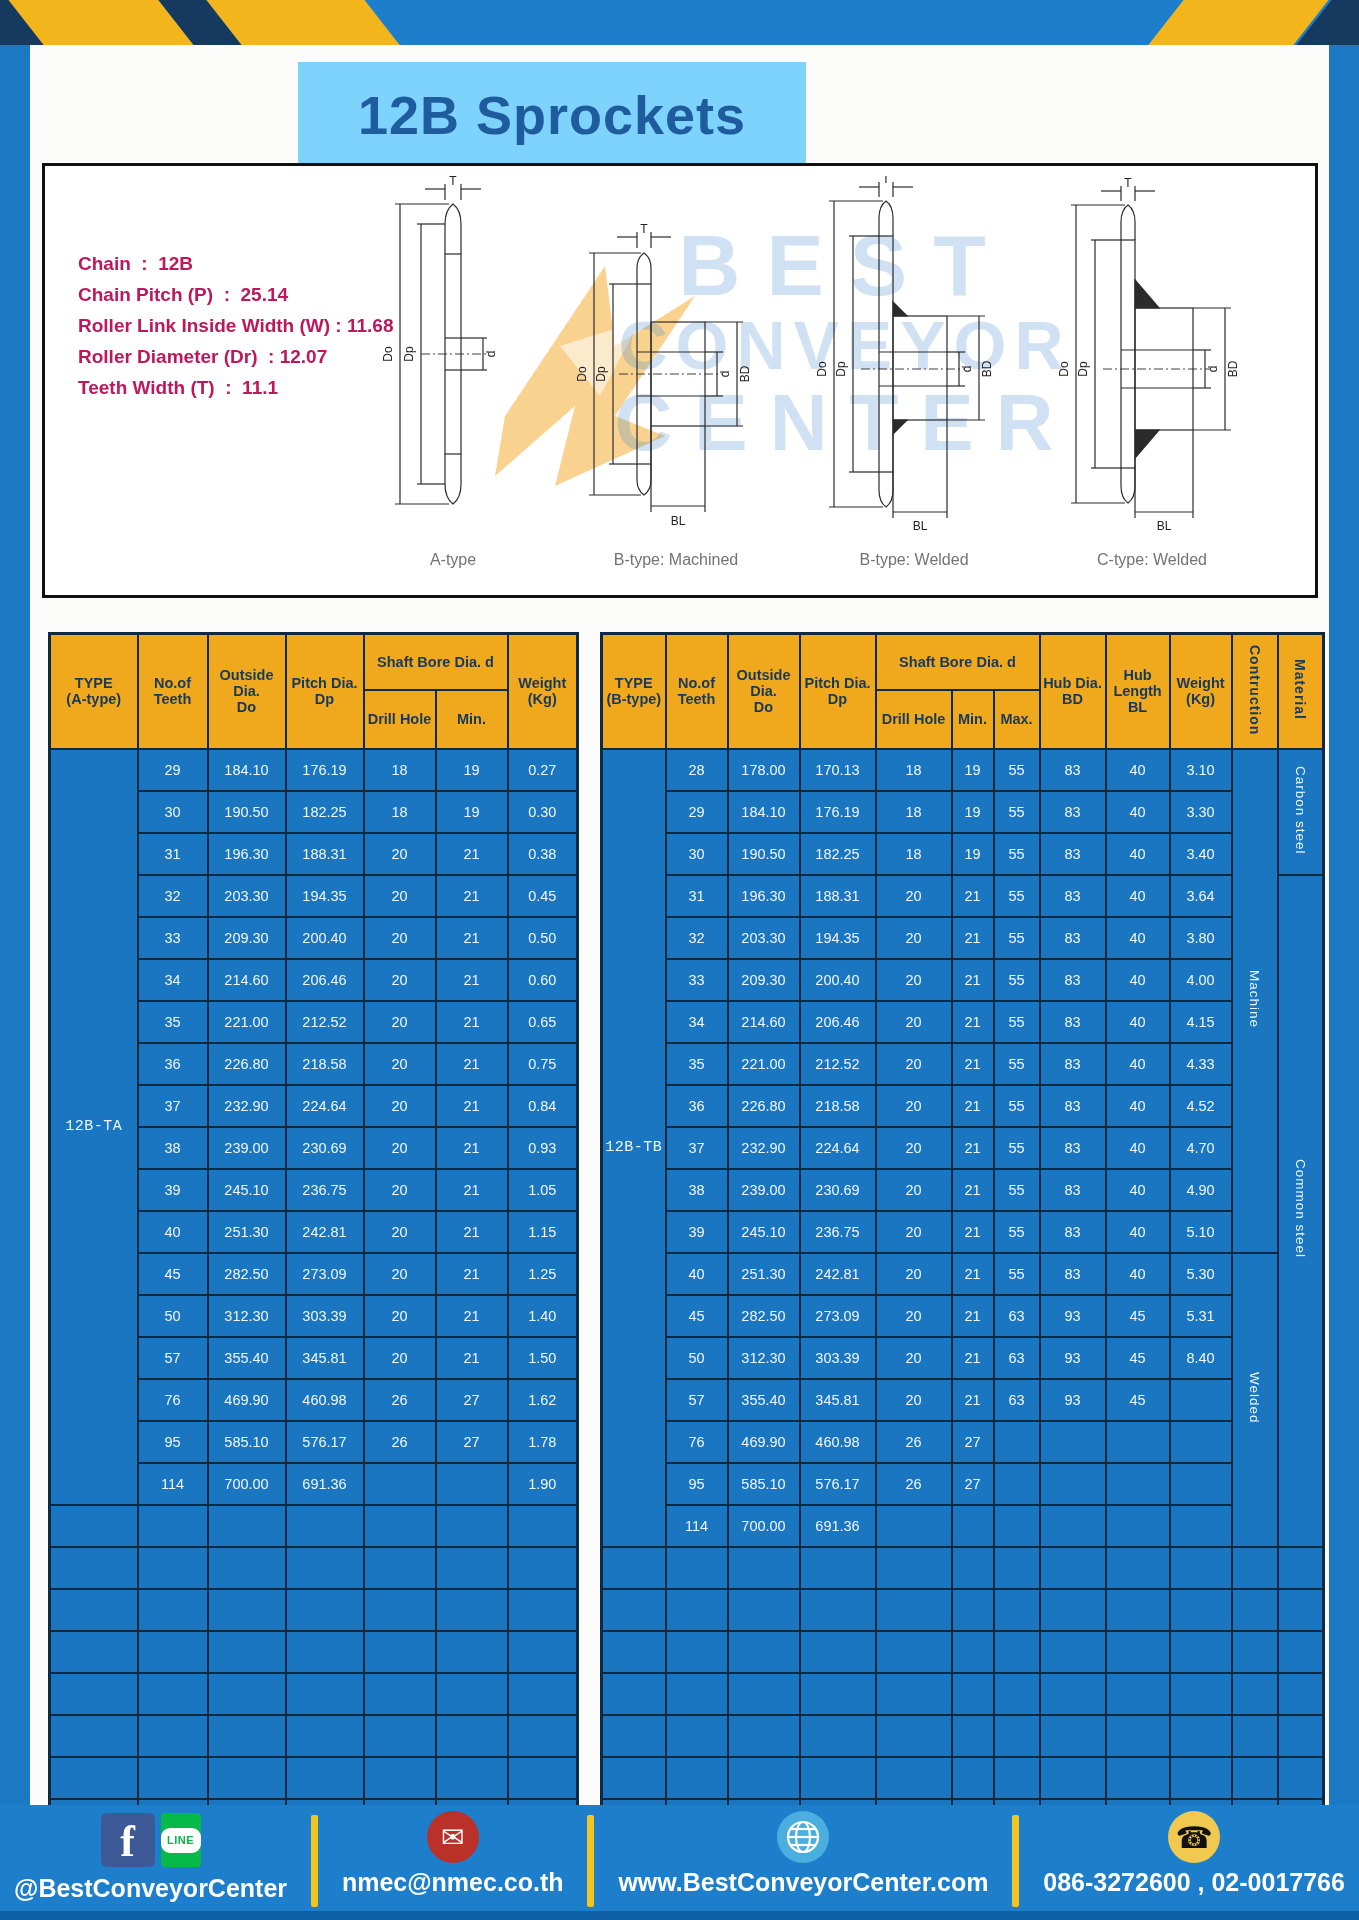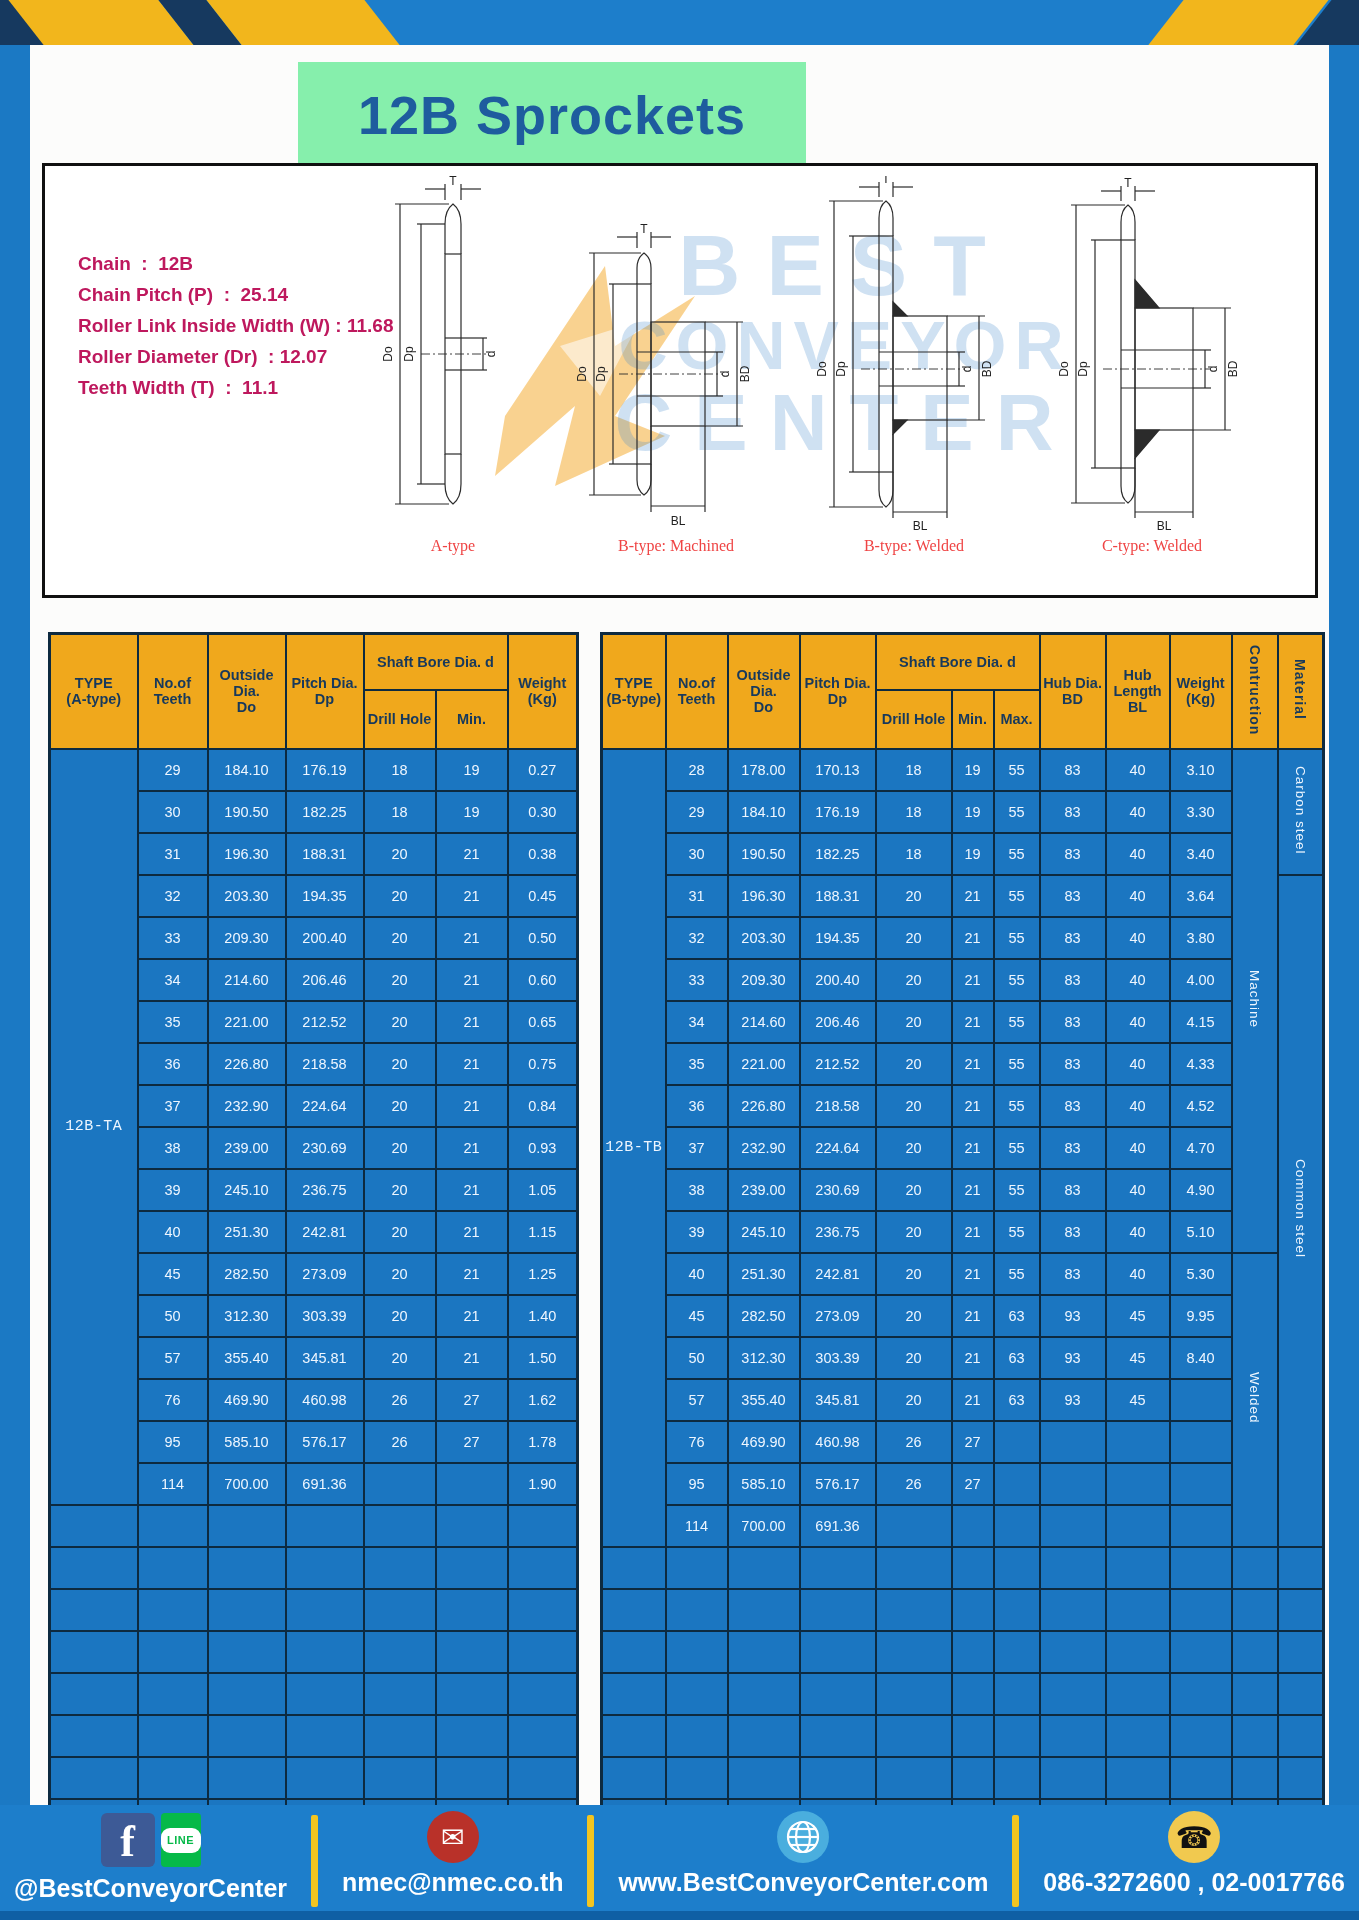--- a/index.html
+++ b/index.html
@@ -12,36 +12,36 @@
   
   .hazard{position:absolute;top:0;left:0;width:1359px;height:45px;background:#1d7ecb;overflow:hidden;}
   .hz{position:absolute;top:-5px;height:60px;}
   .hz.navy{background:#16395f;}
   .hz.yellow{background:#f2b61c;}
   .skL{transform:skewX(38deg);}
   .skR{transform:skewX(-38deg);}
   
   .interior{position:absolute;top:45px;left:30px;width:1299px;height:1760px;background:#fcfcfb;}
   
-  .banner{position:absolute;left:268px;top:17px;width:508px;height:106px;background:#86efac;
+  .banner{position:absolute;left:268px;top:17px;width:508px;height:106px;background:#7dd3fc;
     display:flex;align-items:center;justify-content:center;}
   .banner .ttl{font-size:54px;font-weight:bold;color:#1e5c9e;letter-spacing:1px;}
   
   .panel{position:absolute;left:12px;top:118px;width:1270px;height:429px;background:#ffffff;border:3px solid #101010;}
   .specs{position:absolute;left:33px;top:82px;z-index:2;}
   .spec-line{font-size:19px;font-weight:bold;color:#be185d;line-height:31px;white-space:pre;}
   .wm{position:absolute;left:430px;top:55px;width:740px;text-align:center;z-index:0;
       color:rgba(70,140,205,0.26);font-weight:bold;line-height:1.04;}
   .wm .w1{font-size:86px;letter-spacing:26px;}
   .wm .w2{font-size:68px;letter-spacing:8px;}
   .wm .w3{font-size:80px;letter-spacing:22px;}
   .wm-shape{position:absolute;left:420px;top:60px;z-index:0;opacity:.5;}
   .drawings{position:absolute;left:318px;top:10px;width:945px;display:flex;gap:28px;z-index:1;}
   .drawing{text-align:center;}
-  .drawing .cap{font-size:16px;color:#ef4444;margin-top:2px;font-family:Liberation Serif, serif;}
+  .drawing .cap{font-size:16px;color:#737373;margin-top:16px;}
   .drawings svg text{font-size:12px;fill:#222;font-family:"Liberation Sans",sans-serif;}
   
   .tables{position:absolute;left:18px;top:587px;display:flex;gap:21px;}
   table{border-collapse:collapse;table-layout:fixed;border:3px solid #0d2a40;}
   th{border:2px solid #0d2a40;background:#f0a81c;color:#17395c;font-weight:bold;
      font-size:14.5px;white-space:pre-line;padding:1px;text-align:center;vertical-align:middle;}
   td{border:2px solid #0d2a40;background:#1b76c1;color:#eef6ff;text-align:center;
      vertical-align:middle;font-size:14.5px;height:40px;padding:0;overflow:hidden;}
   thead tr:first-child{height:56px;}
   thead tr:nth-child(2){height:59px;}
@@ -711,21 +711,21 @@
           </tr>
           <tr>
             <td>45</td>
             <td>282.50</td>
             <td>273.09</td>
             <td>20</td>
             <td>21</td>
             <td>63</td>
             <td>93</td>
             <td>45</td>
-            <td>9.95</td>
+            <td>5.31</td>
           </tr>
           <tr>
             <td>50</td>
             <td>312.30</td>
             <td>303.39</td>
             <td>20</td>
             <td>21</td>
             <td>63</td>
             <td>93</td>
             <td>45</td>

